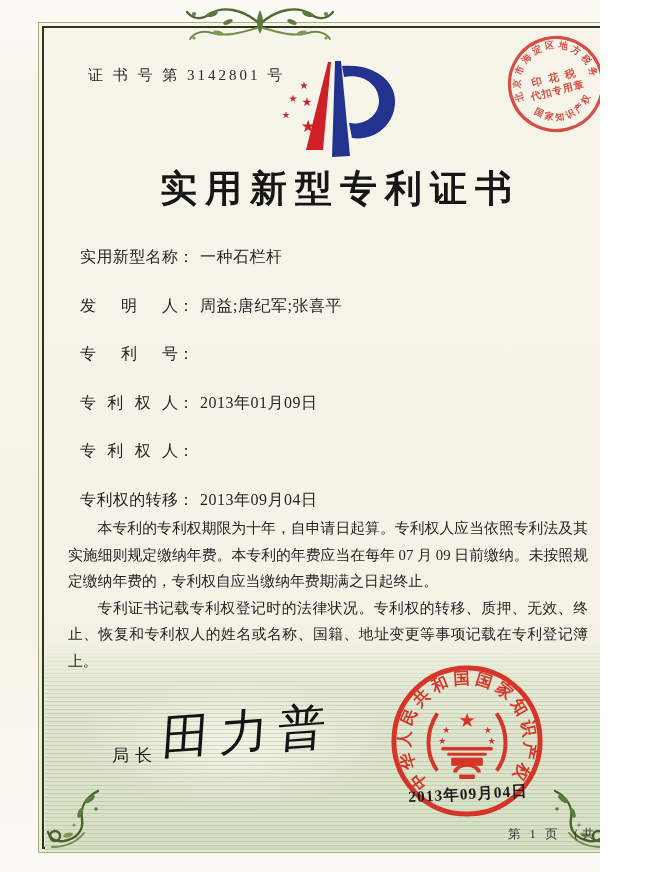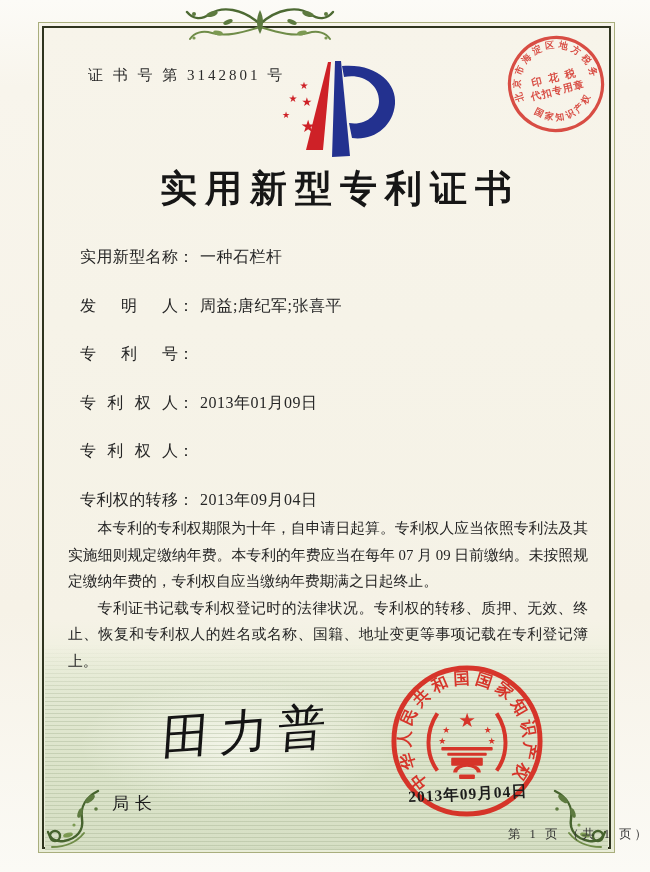--- a/index.html
+++ b/index.html
@@ -1,18 +1,18 @@
 <!DOCTYPE html>
 <html><head>
 <meta charset="utf-8">
 <style>
   html,body{margin:0;padding:0;}
   body{width:650px;height:872px;background:#ffffff;}
   .page{
-    position:relative;width:650px;height:872px;overflow:hidden;
+    position:relative;width:600px;height:872px;overflow:hidden;
     background:linear-gradient(180deg,#fcfbf7 0%,#f8f5ec 10%,#f6f2e7 70%,#fbfaf5 100%);
     font-family:"Liberation Serif","DejaVu Serif",serif;color:#222;
   }
   
   .frame-outer{position:absolute;left:38px;top:22px;width:577px;height:831px;
     border:1px solid #a9ae7d;box-sizing:border-box;background:linear-gradient(180deg,#f7f4ea 0%,#f5f2e6 72%,#eef0de 78%,#e9edd8 100%);}
   .frame-inner{position:absolute;left:42px;top:26px;width:569px;height:823px;
     border:2px solid #2f341f;box-sizing:border-box;}
   
   .green-band{position:absolute;left:45px;top:645px;width:563px;height:205px;
@@ -37,21 +37,21 @@
   .fields{position:absolute;left:80px;top:246px;width:500px;}
   .frow{display:flex;align-items:flex-start;font-size:16px;line-height:21px;margin-bottom:27.5px;color:#262626;}
   .flabel{display:inline-block;width:98px;text-align:justify;text-align-last:justify;}
   .fcolon{display:inline-block;margin-right:6px;}
   .fvalue{letter-spacing:.5px;}
   
   .body-text{position:absolute;left:68px;top:515px;width:520px;font-size:14.8px;
     line-height:26.6px;text-align:justify;color:#242424;}
   .body-text p{margin:0;text-indent:2em;}
   
-  .signer-title{position:absolute;left:112px;top:744px;font-size:17px;letter-spacing:6px;color:#1d1d1d;margin-top:48px;}
+  .signer-title{position:absolute;left:112px;top:744px;font-size:17px;letter-spacing:6px;color:#1d1d1d;}
   .signer-name{position:absolute;left:162px;top:700px;font-size:48px;color:#141414;
     transform:rotate(-4deg) skewX(-8deg);letter-spacing:10px;white-space:nowrap;}
   
   .seal{position:absolute;left:388px;top:662px;width:158px;height:158px;opacity:.93;}
   .seal-date{position:absolute;left:378px;top:784px;width:180px;text-align:center;
     font-size:15.5px;font-weight:bold;letter-spacing:1px;color:#1c1c1c;transform:rotate(-3deg);}
   
   .stamp{position:absolute;left:506px;top:34px;width:100px;height:100px;transform:rotate(-14deg);opacity:.88;}
   
   .footer-page{position:absolute;left:0;top:826px;width:650px;text-align:right;

